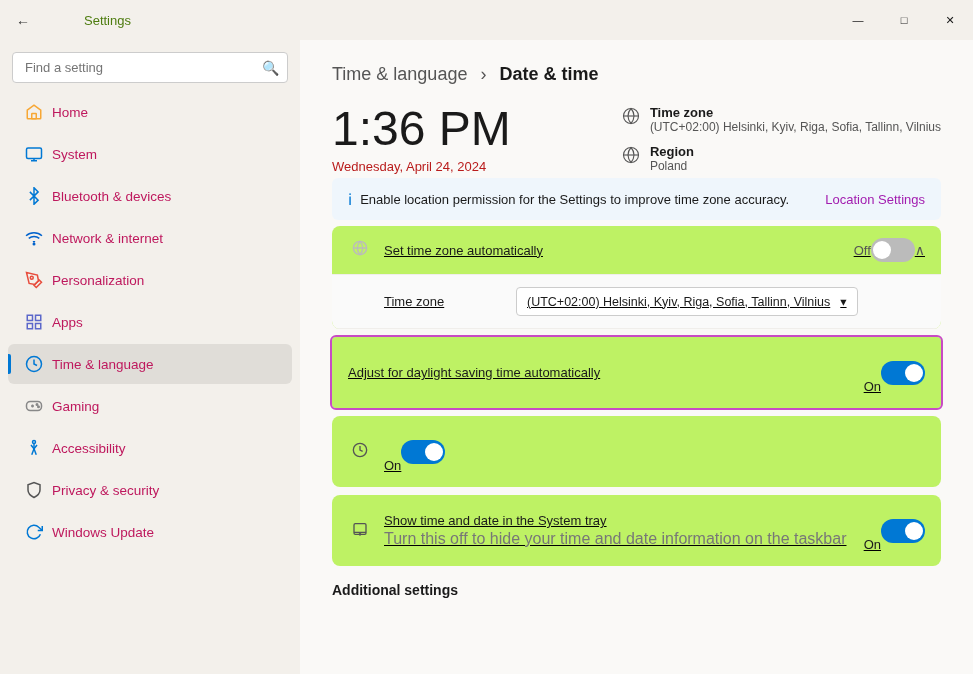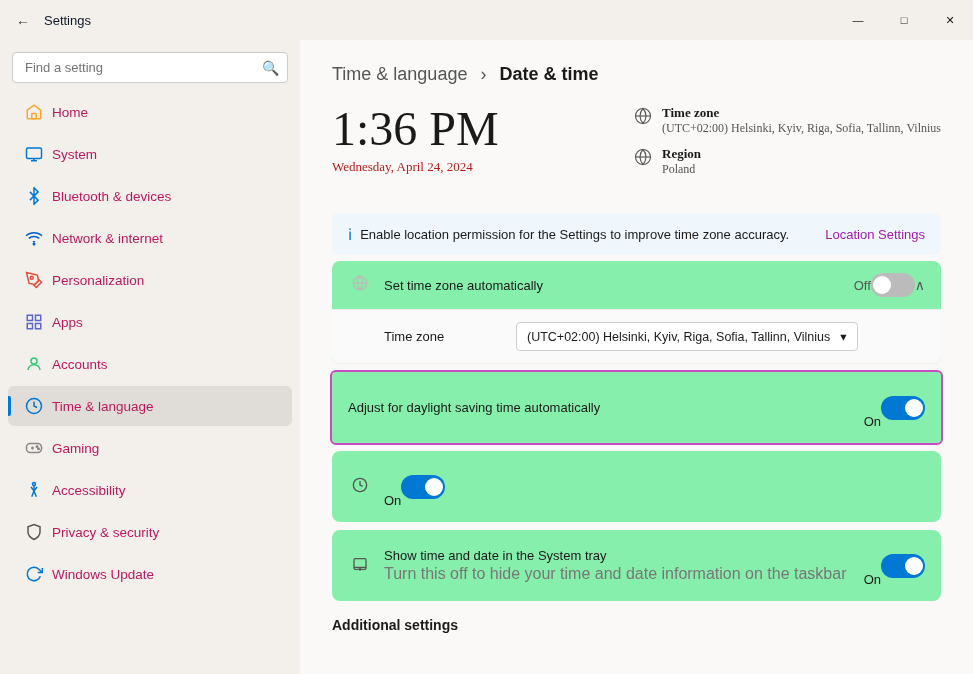--- a/index.html
+++ b/index.html
@@ -21,21 +21,22 @@
       height: 40px;
       flex-shrink: 0;
     }
     .titlebar-left {
       display: flex;
       align-items: center;
       gap: 10px;
     }
     .titlebar-title {
       font-size: 13px;
-      color: #0f172a;
+      color: #4d7c0f;
+      margin-left: 40px;
     }
     .titlebar-controls {
       display: flex;
       align-items: center;
     }
     .titlebar-btn {
       width: 46px;
       height: 32px;
       display: flex;
       align-items: center;
@@ -142,22 +143,21 @@
       margin-bottom: 20px;
     }
     .breadcrumb strong {
       color: #1a1a1a;
       font-weight: 600;
     }
     .time-section {
       display: flex;
       justify-content: space-between;
       align-items: flex-start;
-      margin-bottom: 36px;
-      font-family: Liberation Serif, serif;
+      margin-bottom: 4px;
     }
     .current-time {
       font-size: 48px;
       font-weight: 300;
       color: #1a1a1a;
       line-height: 1;
     }
     .current-date {
       font-size: 13px;
       color: #b91c1c;
@@ -209,24 +209,25 @@
       font-size: 16px;
     }
     .location-link {
       color: #a21caf;
       text-decoration: none;
       font-size: 13px;
       cursor: pointer;
       white-space: nowrap;
     }
     .settings-card {
-      background: #86efac;
+      background: #bef264;
       border-radius: 8px;
       overflow: hidden;
       margin-bottom: 8px;
+      text-decoration: underline;
     }
     .settings-row {
       display: flex;
       align-items: center;
       padding: 14px 16px;
       border-bottom: 1px solid #f0eeeb;
       gap: 12px;
     }
     .settings-row:last-child { border-bottom: none; }
     .settings-row-icon {
@@ -408,29 +409,20 @@
         <svg width="18" height="18" viewBox="0 0 24 24" fill="none" stroke="#5b67ca" stroke-width="2">
             <rect x="3" y="3" width="7" height="7"></rect>
             <rect x="14" y="3" width="7" height="7"></rect>
             <rect x="3" y="14" width="7" height="7"></rect>
             <rect x="14" y="14" width="7" height="7"></rect>
           </svg>
       </span>
       <span>Apps</span>
     </div>
 
-    <div class="nav-item">
-      <span class="nav-icon">
-        <svg width="18" height="18" viewBox="0 0 24 24" fill="none" stroke="#2ecc71" stroke-width="2">
-            <circle cx="12" cy="8" r="4"></circle>
-            <path d="M4 20c0-4 3.6-7 8-7s8 3 8 7"></path>
-          </svg>
-      </span>
-      <span>Accounts</span>
-    </div>
 
     <div class="nav-item active active-indicator">
       <span class="nav-icon">
         <svg width="18" height="18" viewBox="0 0 24 24" fill="none" stroke="#0078d4" stroke-width="2">
             <circle cx="12" cy="12" r="10"></circle>
             <polyline points="12 6 12 12 16 14"></polyline>
           </svg>
       </span>
       <span>Time &amp; language</span>
     </div>

